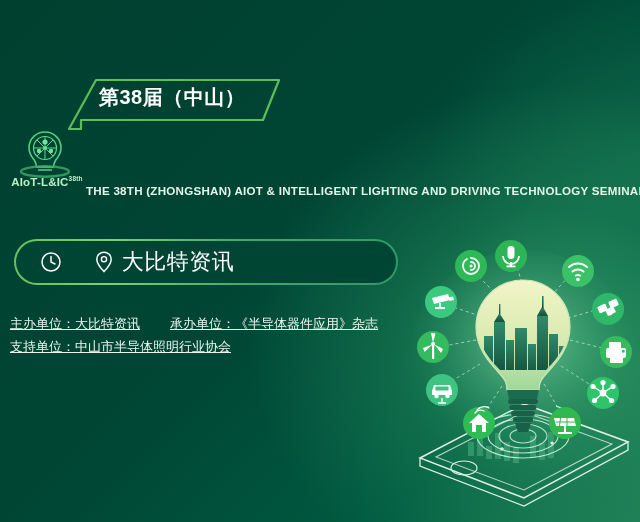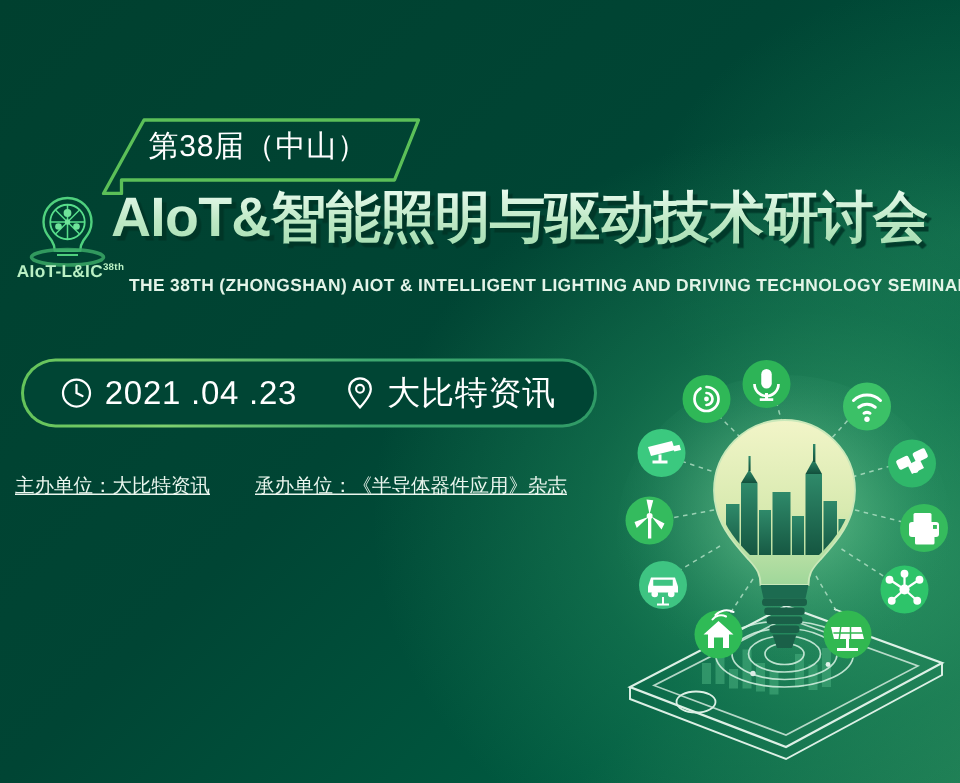--- a/index.html
+++ b/index.html
@@ -20,21 +20,21 @@
   .logo{position:absolute;left:6px;top:124px;width:78px;height:76px;}
   .logo svg{display:block;}
   .logo-text{
     position:absolute;left:4px;top:51px;width:74px;text-align:center;
     color:#b9f0c4;font-size:11.5px;font-weight:bold;letter-spacing:.2px;
     white-space:nowrap;
   }
   .logo-text sup{font-size:6.5px;vertical-align:super;}
 
   
-  .badge-wrap{position:absolute;left:63px;top:72px;width:230px;height:58px;}
+  .badge-wrap{position:absolute;left:63px;top:72px;width:230px;height:58px;font-weight:bold;}
   .badge-wrap svg{position:absolute;left:0;top:0;}
   .badge-label{
     position:absolute;left:36px;top:12px;
     color:#ffffff;font-size:20px;letter-spacing:.5px;white-space:nowrap;
     font-family:"Liberation Sans","DejaVu Sans",sans-serif;
   }
 
   
   .headline{
     position:absolute;left:74px;top:126px;
@@ -105,42 +105,43 @@
     </div>
   </div>
 
   <div class="badge-wrap">
     <svg width="230" height="58" viewBox="0 0 230 58">
       <path d="M33 8 L216 8 L200 48 L18 48 L18 57 L6 57 Z" fill="none" stroke="#5bbf58" stroke-width="2.2" stroke-linejoin="round"></path>
     </svg>
     <div class="badge-label">第38届（中山）</div>
   </div>
 
-  <div class="headline">AIoT&amp;智能照明与驱动技术研讨会</div>
   <div class="subhead">THE 38TH (ZHONGSHAN) AIOT &amp; INTELLIGENT LIGHTING AND DRIVING TECHNOLOGY SEMINAR</div>
 
   <div class="pill">
     <div class="pill-inner">
       <svg class="ic" width="22" height="22" viewBox="0 0 22 22">
         <circle cx="11" cy="11" r="9" fill="none" stroke="#ffffff" stroke-width="1.5"></circle>
         <path d="M11 5.6 L11 11 L15 13" fill="none" stroke="#ffffff" stroke-width="1.5" stroke-linecap="round"></path>
       </svg>
-      <span class="txt">2021 .04 .23</span>
       <span class="gap"></span>
       <svg class="ic" width="20" height="24" viewBox="0 0 20 24">
         <path d="M10 2.2 C5.9 2.2 2.8 5.3 2.8 9.3 C2.8 14.2 10 21.6 10 21.6 C10 21.6 17.2 14.2 17.2 9.3 C17.2 5.3 14.1 2.2 10 2.2 Z" fill="none" stroke="#ffffff" stroke-width="1.5"></path>
         <circle cx="10" cy="9.2" r="2.6" fill="none" stroke="#ffffff" stroke-width="1.4"></circle>
       </svg>
       <span class="txt">大比特资讯</span>
     </div>
   </div>
 
   <div class="orgs">
     <div class="orgline">
       <span>主办单位：大比特资讯</span><span class="seg2">承办单位：《半导体器件应用》杂志</span>
+    </div>
+    <div class="orgline">
+      <span>支持单位：中山市半导体照明行业协会</span>
     </div>
   </div>
 
   <div class="illus">
   <svg width="234" height="286" viewBox="0 0 234 286">
     <defs>
       <radialGradient id="glow" cx="50%" cy="42%" r="52%">
         <stop offset="0%" stop-color="#9fe8b6" stop-opacity=".55"></stop>
         <stop offset="100%" stop-color="#2a9168" stop-opacity="0"></stop>
       </radialGradient>

